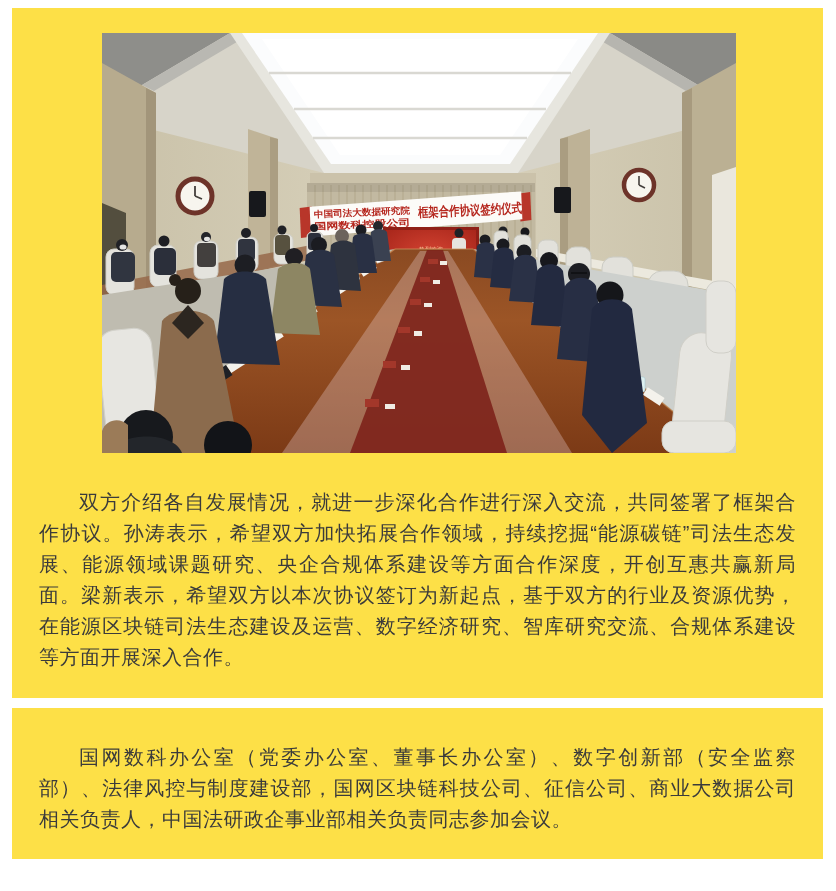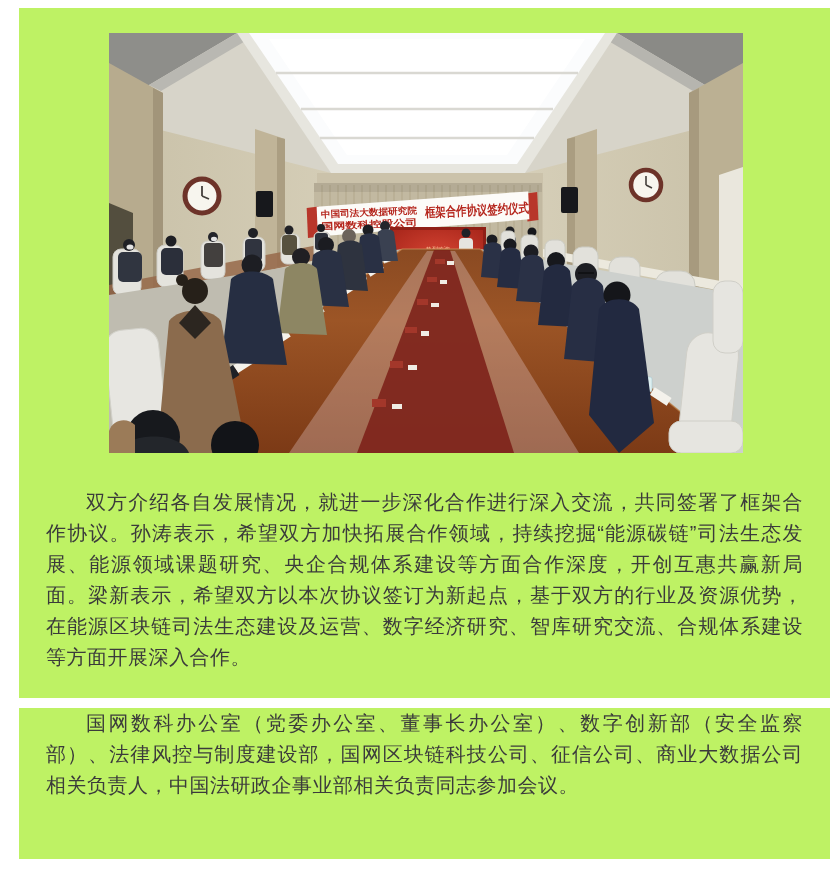--- a/index.html
+++ b/index.html
@@ -2,26 +2,26 @@
 <html><head>
 <meta charset="utf-8">
 <style>
   html,body{margin:0;padding:0;}
   body{
     width:836px;height:891px;background:#ffffff;overflow:hidden;
     font-family:"Liberation Sans","DejaVu Sans",sans-serif;
   }
   .page{width:836px;position:relative;}
   .card{
-    width:811px;margin-left:19px;background:#bef264;
+    width:811px;margin-left:12px;background:#fde047;
     box-sizing:border-box;
   }
   .card-top{margin-top:8px;min-height:690px;padding-top:25px;}
   .card-gap{height:10px;background:#ffffff;}
-  .card-bottom{min-height:151px;}
+  .card-bottom{min-height:151px;padding-top:34px;}
   .photo{
     width:634px;height:420px;margin:0 0 0 90px;padding:0;
     overflow:hidden;background:#cfc8b2;display:block;
   }
   .photo svg{display:block;}
   .para{
     margin:0;padding:0 27px;
     font-size:20px;line-height:31px;letter-spacing:.5px;
     color:#3b3b3b;text-align:justify;text-indent:2em;
   }

